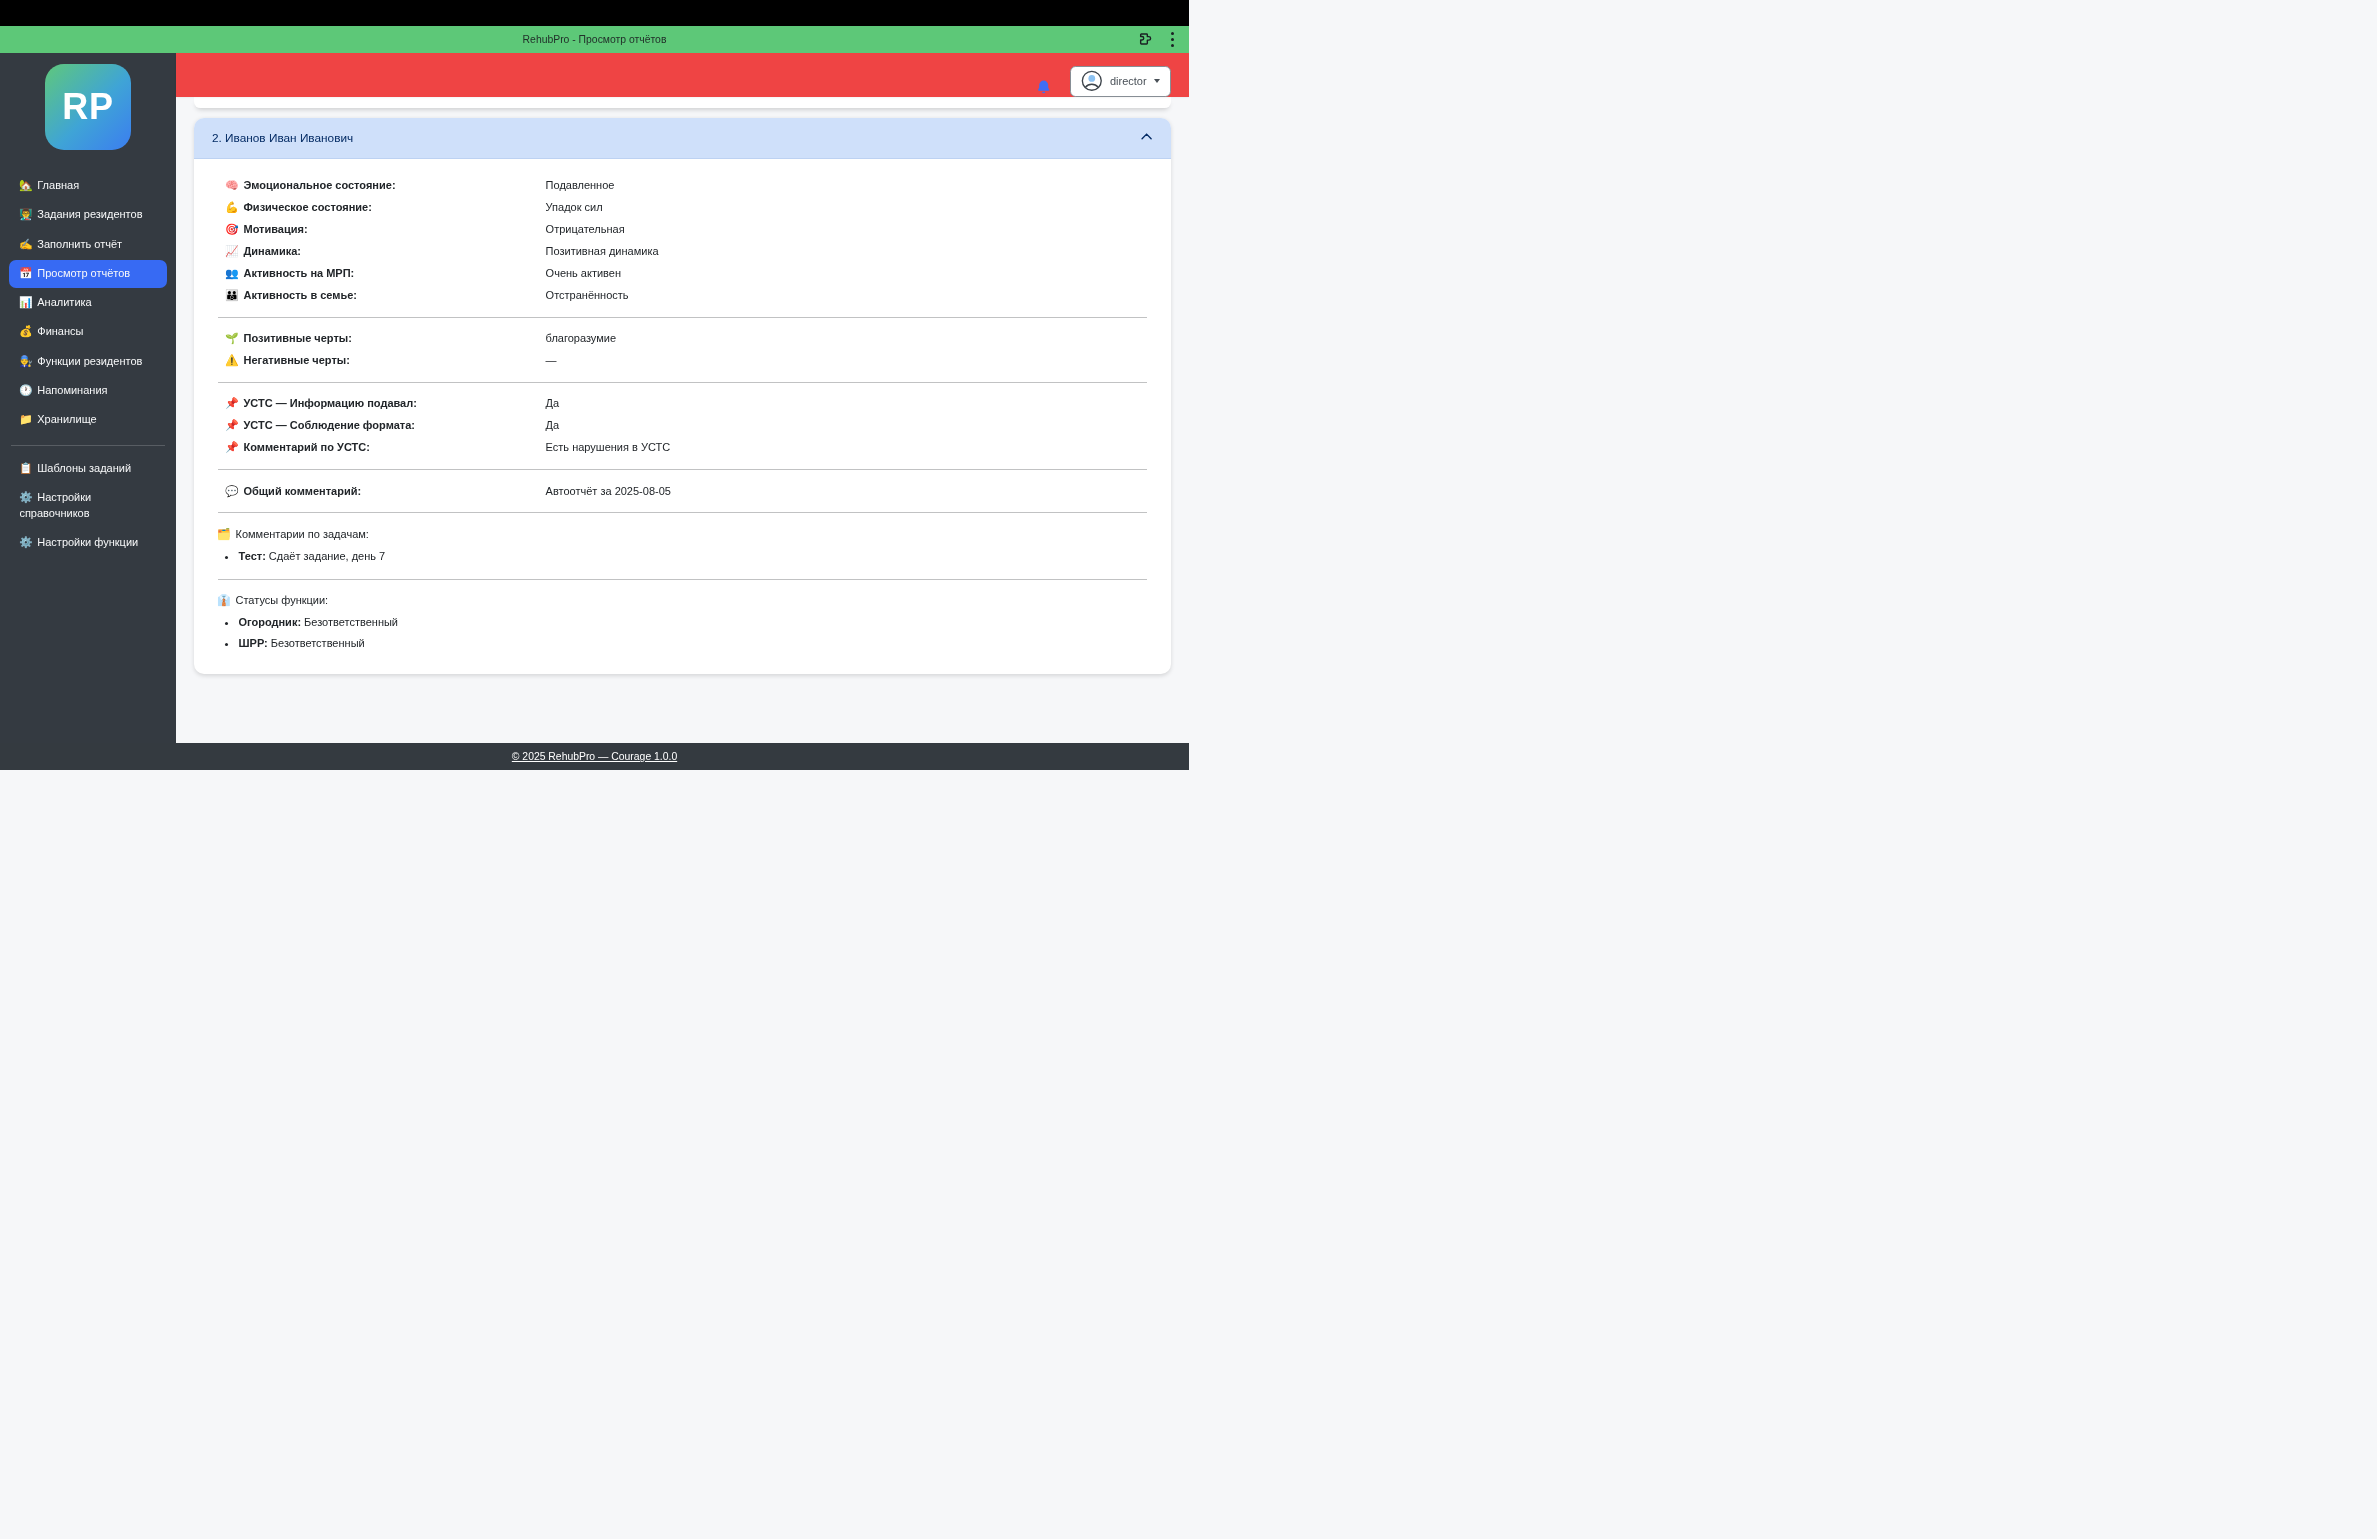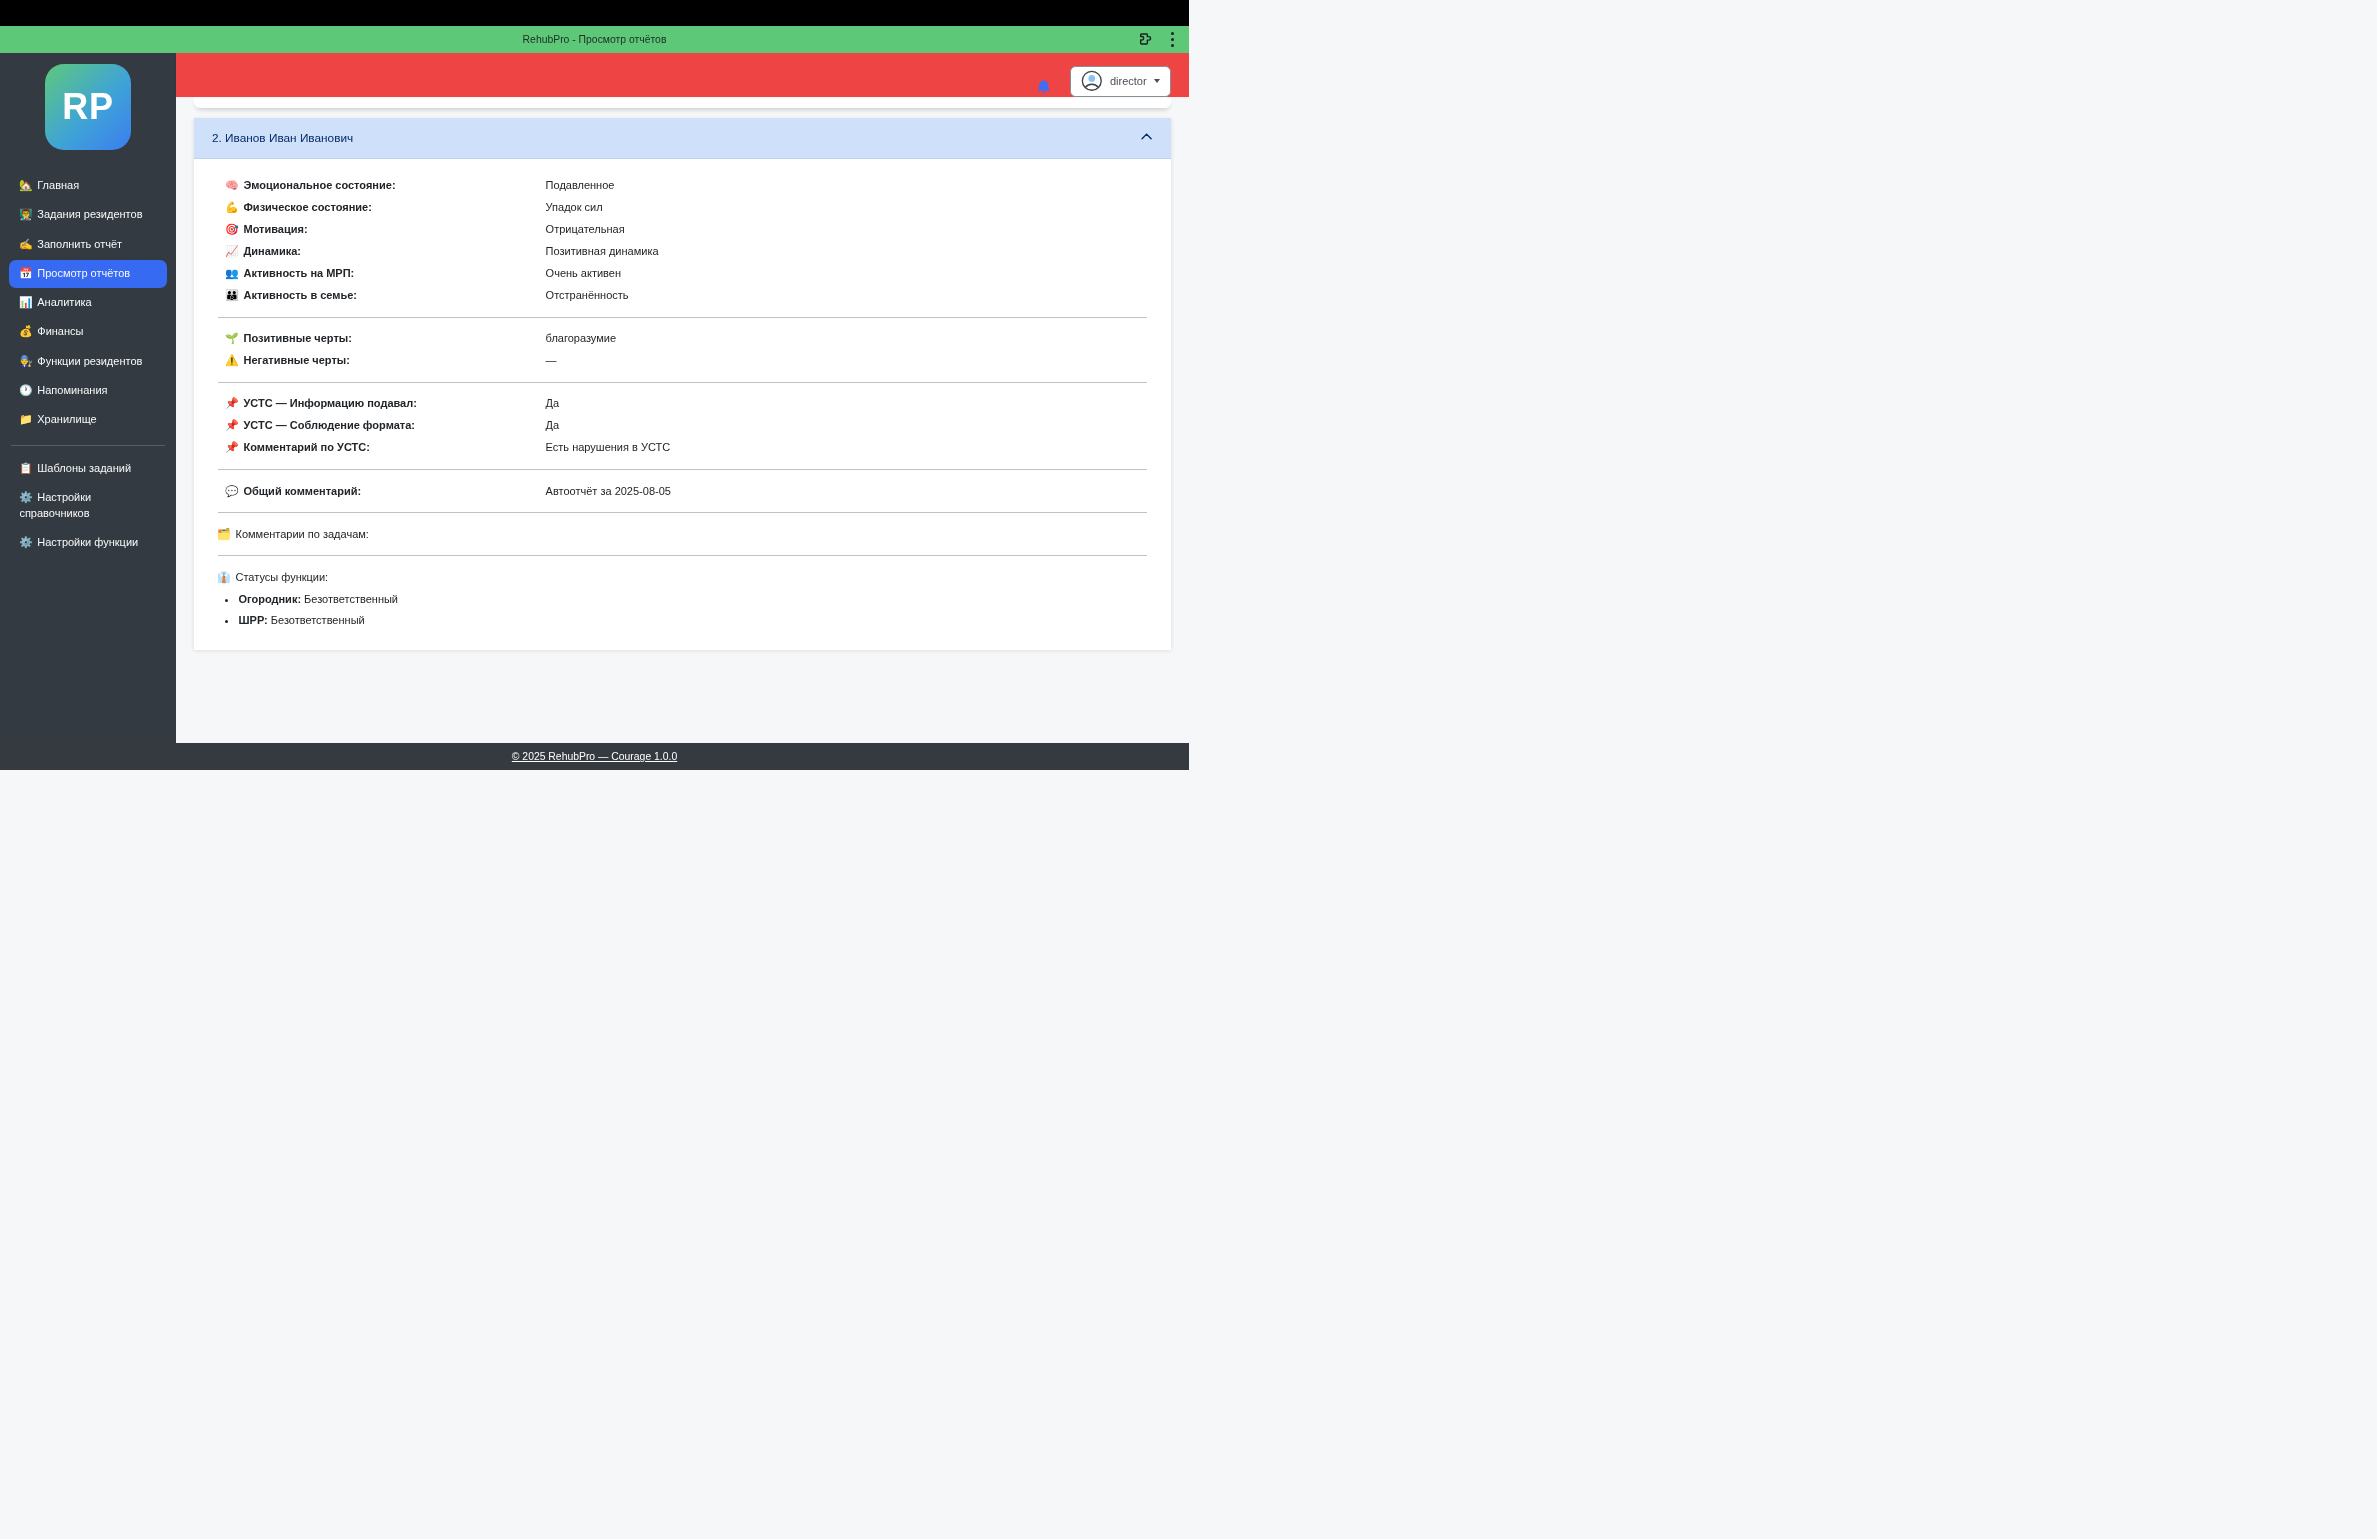--- a/index.html
+++ b/index.html
@@ -54,21 +54,21 @@
     font-size:11px; color:#495057; font-family:inherit;
   }
   .caret-down { width:0; height:0; border-left:3.5px solid transparent; border-right:3.5px solid transparent; border-top:4.2px solid #495057; }
   
   .content { flex:1 1 auto; padding:0 18px; overflow:hidden; }
   .card-sliver-top {
     height:11px; background:#fff; border-radius:0 0 6.3px 6.3px;
     box-shadow:0 3.5px 4.9px -2.1px rgba(0,0,0,.18); margin-bottom:10.4px;
   }
   .accordion-card {
-    background:#fff; border-radius:0; overflow:hidden;
+    background:#fff; border-radius:10px; overflow:hidden;
     box-shadow:0 1.4px 4.2px rgba(0,0,0,.13);
   }
   .acc-header {
     display:flex; align-items:center; justify-content:space-between;
     padding:11.8px 18px; font-size:11.8px; cursor:pointer; background:#fff; color:#212529;
   }
   .acc-header.expanded {
     background:#cfe0fa; color:#052c65; border-bottom:0.7px solid #bdd2f2;
   }
   .card-body { padding:11px 23.6px 18px; font-size:11px; }
@@ -245,20 +245,23 @@
           <div class="field-row">
             <div class="f-label"><span class="f-emoji">💬</span><b>Общий комментарий:</b></div>
             <div>Автоотчёт за 2025-08-05</div>
           </div>
 
           <hr>
 
           <div class="list-head">
             <span class="f-emoji">🗂️</span><span>Комментарии по задачам:</span>
           </div>
+          <ul>
+            <li><b>Тест:</b> <span>Сдаёт задание, день 7</span></li>
+          </ul>
 
           <hr>
 
           <div class="list-head">
             <span class="f-emoji">👔</span><span>Статусы функции:</span>
           </div>
           <ul>
             <li><b>Огородник:</b> <span>Безответственный</span></li>
             <li><b>ШРР:</b> <span>Безответственный</span></li>
           </ul>

